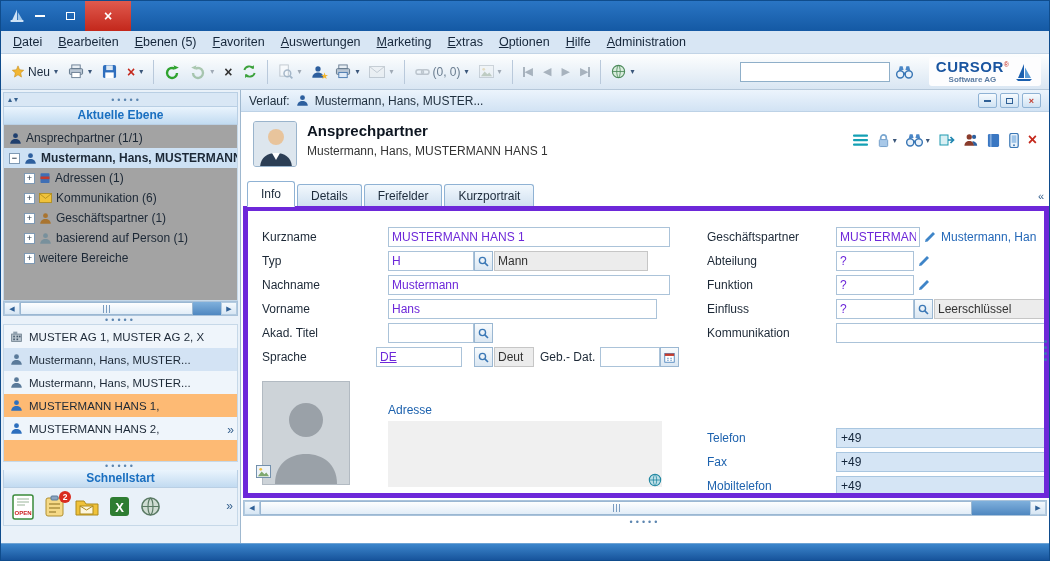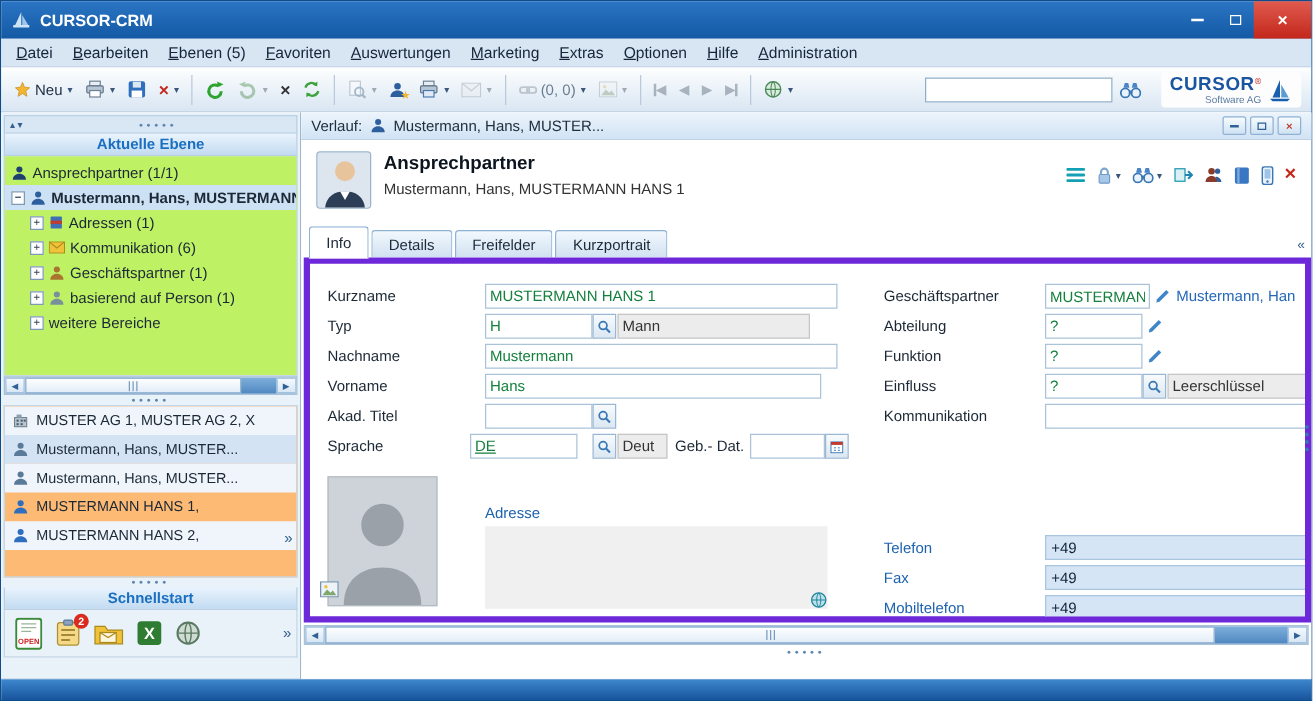--- a/index.html
+++ b/index.html
@@ -28,31 +28,31 @@
   .sep{width:1px;height:24px;background:#b9c9db;margin:0 4px;}
   .dis{opacity:.45;filter:grayscale(.5);}
   .xred{color:#c4281c;font-weight:bold;font-size:14px;line-height:1;}
   .xblk{color:#333;font-weight:bold;font-size:14px;line-height:1;}
   .navglyph{font-size:11px;color:#4a6a8a;display:flex;align-items:center;}
   .navglyph .vb{width:2px;height:10px;background:#4a6a8a;}
   .tsearch{width:150px;height:20px;border:1px solid #8fafc9;font-size:12px;padding:0 4px;margin-left:auto;}
   .logo{display:flex;align-items:center;gap:5px;background:#fdfdfe;border-radius:3px;padding:2px 7px;margin-left:10px;margin-right:2px;}
   .logo-c{font-size:15px;font-weight:bold;color:#1a55a0;letter-spacing:.5px;line-height:1;}
   .logo-r{color:#c4281c;font-size:7px;vertical-align:super;}
-  .logo-s{font-size:8px;color:#5a7ba2;line-height:1;margin-top:1px;text-align:right;}
+  .logo-s{font-size:8px;color:#5a7ba2;line-height:1;margin-top:1px;text-align:center;font-weight:bold;}
 
   
   .content{flex:1;display:flex;min-height:0;background:#fff;}
 
   
   .sidebar{width:240px;flex:0 0 240px;background:#e9f1f9;border-right:1px solid #9fb8cf;display:flex;flex-direction:column;padding:2px;}
   .minibar{height:15px;flex:0 0 15px;display:flex;align-items:center;background:#d9e7f5;border:1px solid #b9cfe4;font-size:8px;color:#35608e;padding:0 4px;gap:2px;}
   .minibar .dots{flex:1;text-align:center;letter-spacing:3px;color:#5d86b0;font-size:9px;}
   .side-header{height:18px;flex:0 0 18px;background:linear-gradient(#eaf4fd,#c2dbf1);border:1px solid #b9cfe4;border-top:none;color:#1a6fc0;font-weight:bold;font-size:12px;text-align:center;line-height:17px;}
-  .tree{height:176px;flex:0 0 176px;background:#bef264;border:1px solid #c6d8e8;border-top:none;padding-top:3px;font-size:12px;overflow:hidden;}
+  .tree{height:176px;flex:0 0 176px;background:#a3a3a3;border:1px solid #c6d8e8;border-top:none;padding-top:3px;font-size:12px;overflow:hidden;}
   .trow{height:20px;display:flex;align-items:center;gap:4px;padding-left:5px;white-space:nowrap;overflow:hidden;}
   .trow.sel{background:#cde1f4;font-weight:bold;}
   .pm{width:11px;height:11px;border:1px solid #7e99b4;background:#fff;font-size:9px;line-height:9px;text-align:center;color:#345;flex:0 0 11px;}
   .icn{display:inline-flex;align-items:center;justify-content:center;flex:0 0 auto;}
   .i-person{fill:currentColor;}
   .hscroll{height:15px;flex:0 0 15px;display:flex;align-items:stretch;border:1px solid #a9c2da;background:linear-gradient(#7fb0dc,#4f87c0);}
   .harrow{width:16px;flex:0 0 16px;background:linear-gradient(#f4f9fd,#d7e6f4);border:1px solid #b3cbe0;display:flex;align-items:center;justify-content:center;font-size:7px;color:#2f6096;}
   .hthumb{flex:1;background:linear-gradient(#fdfefe,#e2edf8);border:1px solid #9ab7d2;display:flex;align-items:center;justify-content:center;gap:2px;}
   .hthumb i{width:1px;height:8px;background:#7a9cc0;}
   .htrack{width:28px;flex:0 0 28px;}
@@ -79,21 +79,21 @@
   .etitle{font-size:15px;font-weight:bold;color:#0d1520;}
   .esub{font-size:12px;color:#333;margin-top:5px;}
   .eicons{position:absolute;right:12px;top:20px;display:flex;align-items:center;gap:9px;}
   .tabs{height:26px;flex:0 0 26px;display:flex;align-items:flex-end;padding-left:6px;gap:2px;position:relative;}
   .tab{height:22px;padding:0 13px;display:flex;align-items:center;font-size:12px;color:#1c2a3a;background:linear-gradient(#f2f8fd,#d1e1f1);border:1px solid #8fb2d4;border-bottom:none;border-radius:3px 3px 0 0;}
   .tab.active{height:26px;background:#fff;position:relative;z-index:3;margin-bottom:-1px;border-bottom:1px solid #fff;}
   .tabcollapse{position:absolute;right:5px;bottom:4px;font-size:11px;color:#35608e;}
   .panel{position:relative;height:292px;flex:0 0 292px;margin-left:2px;border:5px solid #6d28d9;background:#fff;overflow:hidden;z-index:1;}
   .flabel{position:absolute;font-size:12px;color:#1c2836;white-space:nowrap;}
   .blue-label{color:#1d62ae;}
-  .finput{position:absolute;height:20px;border:1px solid #abc3d9;font-size:12px;padding:0 3px;color:#15803d;background:#fff;font-family:"Liberation Sans",sans-serif;}
+  .finput{position:absolute;height:20px;border:1px solid #abc3d9;font-size:12px;padding:0 3px;color:#6d28d9;background:#fff;font-family:"Liberation Sans",sans-serif;}
   .fgray{position:absolute;height:20px;background:#ececec;border:1px solid #c6c6c6;font-size:12px;color:#333;line-height:18px;padding:0 3px;overflow:hidden;white-space:nowrap;}
   .lookup{position:absolute;width:19px;height:20px;background:linear-gradient(#f8fbfd,#dbe7f2);border:1px solid #9ab7d2;display:flex;align-items:center;justify-content:center;}
   .penbtn{position:absolute;width:15px;height:18px;display:flex;align-items:center;justify-content:center;}
   .flink{position:absolute;font-size:12px;color:#2468b8;white-space:nowrap;}
   .photo{position:absolute;left:14px;top:170px;width:88px;height:104px;background:#cdd3d8;border:1px solid #b2bac2;}
   .photocorner{position:absolute;left:8px;top:254px;}
   .addr{position:absolute;left:140px;top:210px;width:274px;height:66px;background:#f0f0f0;}
   .addricon{position:absolute;left:400px;top:262px;}
   .phonefield{position:absolute;left:588px;height:20px;width:270px;background:#d5e5f5;border:1px solid #a9c6e0;font-size:12px;color:#12243a;line-height:18px;padding:0 4px;}
   .mscroll{margin:2px 2px 0 2px;height:16px;flex:0 0 16px;display:flex;align-items:stretch;border:1px solid #a9c2da;background:linear-gradient(#7fb0dc,#4f87c0);}
@@ -110,21 +110,20 @@
 <div class="win">
 
   <div class="titlebar">
     <span class="icn">
       <svg width="16" height="16" viewBox="0 0 20 20">
           <path d="M4 15 L10 2 L10 15z" fill="#cfe3f6"></path>
           <path d="M11 15 L11 5 L17 15z" fill="#9fc6ea"></path>
           <rect x="2" y="15" width="16" height="2.5" fill="#cfe3f6"></rect>
         </svg>
     </span>
-    <span class="titletxt">CURSOR-CRM</span>
     <div class="wbtn">
         <span class="minbar"></span>
       </div>
     <div class="wbtn">
         <span class="maxbox"></span>
       </div>
     <div class="wbtn close">
         <span>×</span>
       </div>
   </div>

